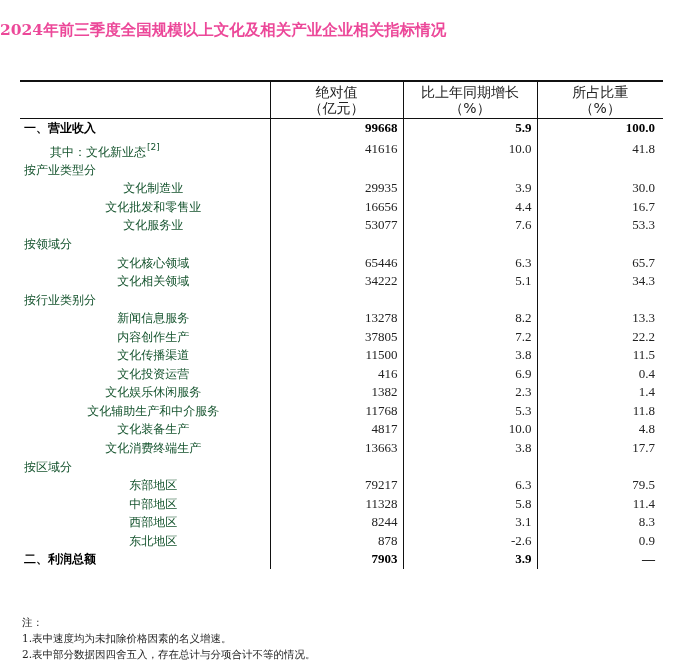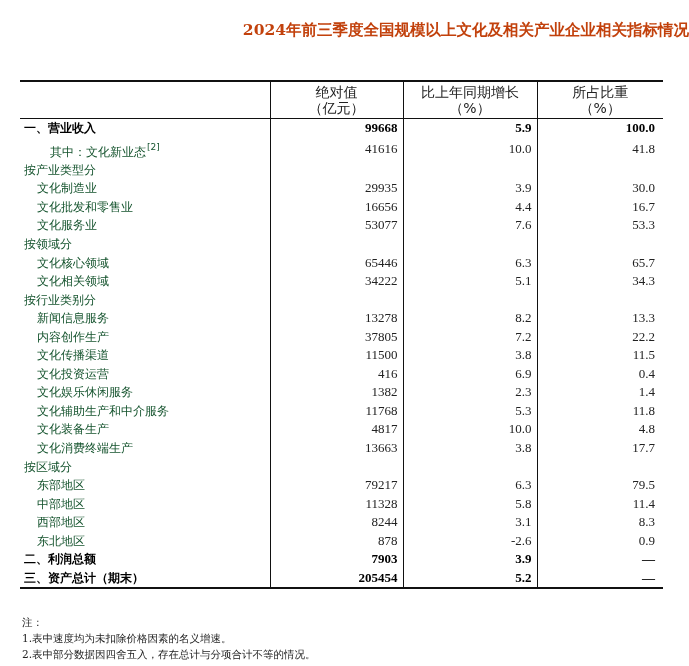--- a/index.html
+++ b/index.html
@@ -1,38 +1,38 @@
 <!DOCTYPE html>
 <html><head>
 <meta charset="utf-8">
 <style>
   html, body { margin:0; padding:0; background:#ffffff; }
   body { width:689px; height:666px; position:relative; overflow:hidden; color:#111; }
   .title {
-    position:absolute; left:0; top:20px; width:689px; text-align:right;
-    font-family:"DejaVu Serif", serif; font-weight:bold; font-size:15.5px; color:#c2410c;
+    position:absolute; left:0; top:20px; width:689px; text-align:left;
+    font-family:"DejaVu Serif", serif; font-weight:bold; font-size:15.5px; color:#ec4899;
     letter-spacing:0px;
   }
   .tbl-wrap { position:absolute; left:20px; top:80px; width:643px; }
   table { border-collapse:collapse; width:643px; table-layout:fixed; }
   col.c0 { width:250px; } col.c1 { width:133px; } col.c2 { width:134px; } col.c3 { width:126px; }
   thead tr th {
     border-top:2.5px solid #111; border-bottom:1.5px solid #111;
     font-family:"DejaVu Sans", sans-serif; font-weight:normal; font-size:14px;
     height:36px; padding:0; line-height:16px; text-align:center; vertical-align:middle; color:#222;
   }
   th.vsep, td.vsep { border-left:1.5px solid #111; }
   tbody td {
     font-size:12px; height:18.55px; padding:0; line-height:18px; white-space:nowrap;
   }
   td.label { font-family:"DejaVu Sans", sans-serif; color:#14532d; padding-left:4px; }
   td.num { font-family:"Liberation Serif", serif; text-align:right; padding-right:5px; font-size:13px; color:#222;}
   td.num.last { padding-right:8px; }
   .bold { font-weight:bold; color:#000 !important; }
-  .indent1 { padding-left:17px !important; }
+  .indent1 { padding-left:17px !important;text-align:center; }
   .indent2 { padding-left:30px !important; }
   sup { font-size:9px; vertical-align:6px; margin-left:1px; }
   tbody tr.lastrow td { border-bottom:2.5px solid #111; }
   .notes { position:absolute; left:22px; top:614px; font-family:"DejaVu Serif", serif; font-size:10.5px; color:#222; line-height:16px; }
 </style>
 </head>
 <body>
 
 <div class="title">2024年前三季度全国规模以上文化及相关产业企业相关指标情况</div>
 
@@ -199,26 +199,20 @@
           <td class="num vsep">878</td>
           <td class="num vsep">-2.6</td>
           <td class="num vsep last">0.9</td>
         </tr>
         <tr>
           <td class="label bold"><span>二、利润总额</span></td>
           <td class="num vsep bold">7903</td>
           <td class="num vsep bold">3.9</td>
           <td class="num vsep last bold">—</td>
         </tr>
-        <tr class="lastrow">
-          <td class="label bold"><span>三、资产总计（期末）</span></td>
-          <td class="num vsep bold">205454</td>
-          <td class="num vsep bold">5.2</td>
-          <td class="num vsep last bold">—</td>
-        </tr>
       </tbody>
   </table>
 </div>
 
 <div class="notes">
   <div>注：</div>
   <div>1.表中速度均为未扣除价格因素的名义增速。</div>
   <div>2.表中部分数据因四舍五入，存在总计与分项合计不等的情况。</div>
 </div>
 

